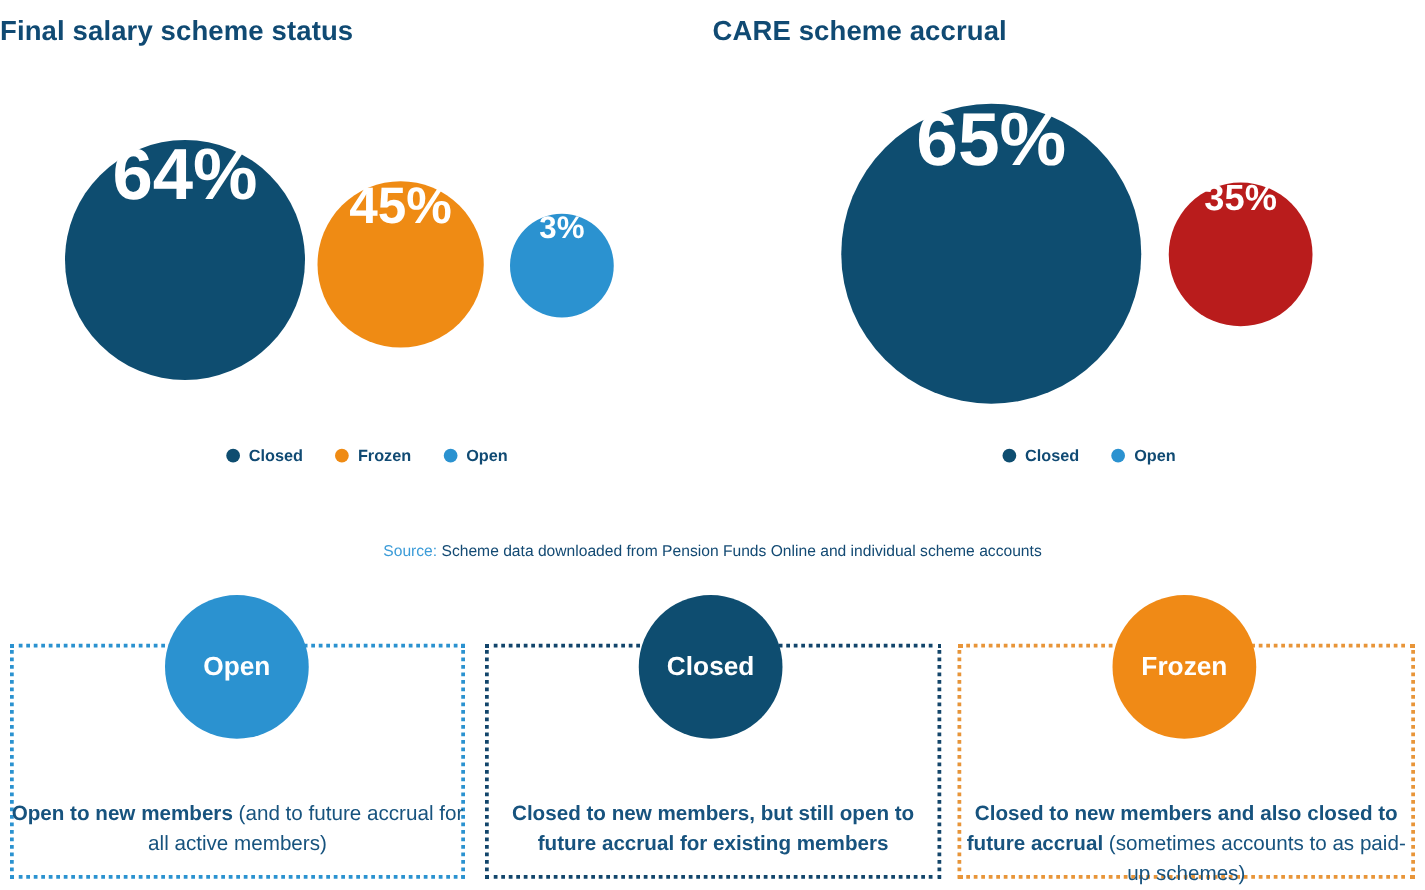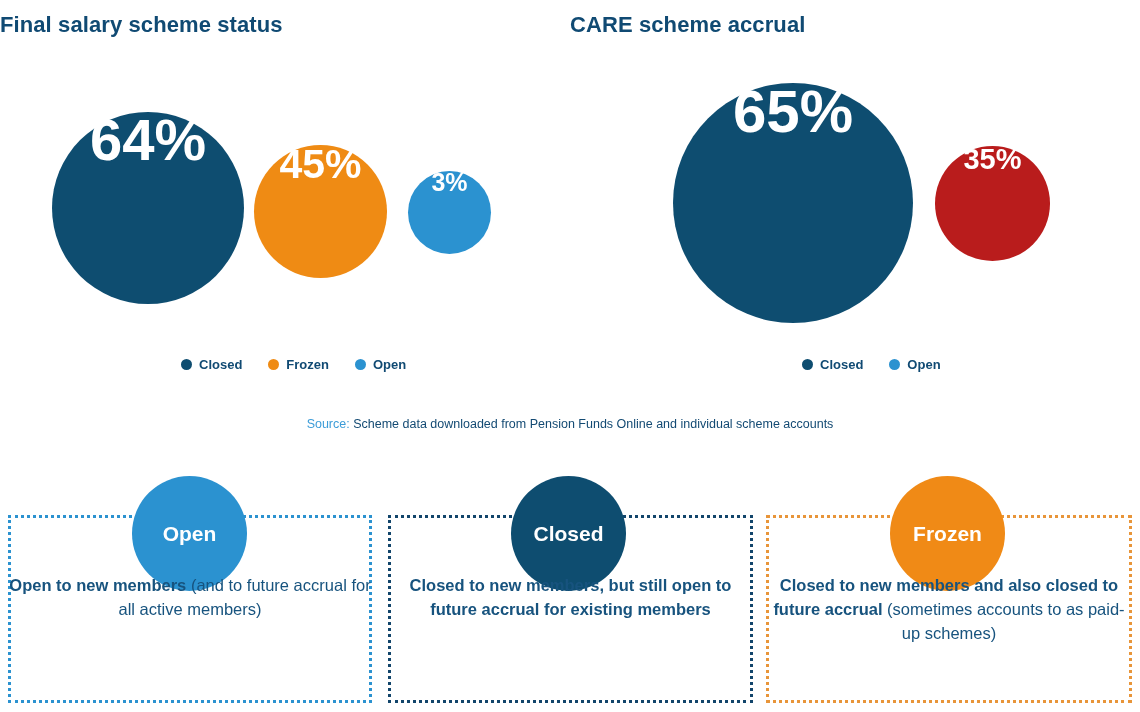--- a/index.html
+++ b/index.html
@@ -84,21 +84,21 @@
   .legend-dot {
     width: 11px; height: 11px;
     border-radius: 50%;
     margin-right: 7px;
     flex: 0 0 auto;
   }
 
   
   #source-note {
     position: absolute;
-    top: 417px;
+    top: 434px;
     left: 0;
     width: 1140px;
     text-align: center;
     font-size: 12.5px;
     color: #134a73;
   }
   #source-label { color: #3c9cd8; }
 
   
   .defbox {
@@ -124,21 +124,21 @@
     color: #ffffff;
     font-size: 21px;
     font-weight: bold;
   }
   #def-circle-open   { left: 132px; background: #2b92d0; }
   #def-circle-closed { left: 511px; background: #0e4d70; }
   #def-circle-frozen { left: 890px; background: #f08a16; }
 
   .def-text {
     position: absolute;
-    top: 574px;
+    top: 640px;
     text-align: center;
     font-size: 16.5px;
     line-height: 1.45;
     color: #17537e;
   }
   #def-text-open   { left: 8px;   width: 364px; }
   #def-text-closed { left: 388px; width: 365px; }
   #def-text-frozen { left: 766px; width: 366px; }
   .def-strong { font-weight: bold; }
   .def-light  { font-weight: normal; }

